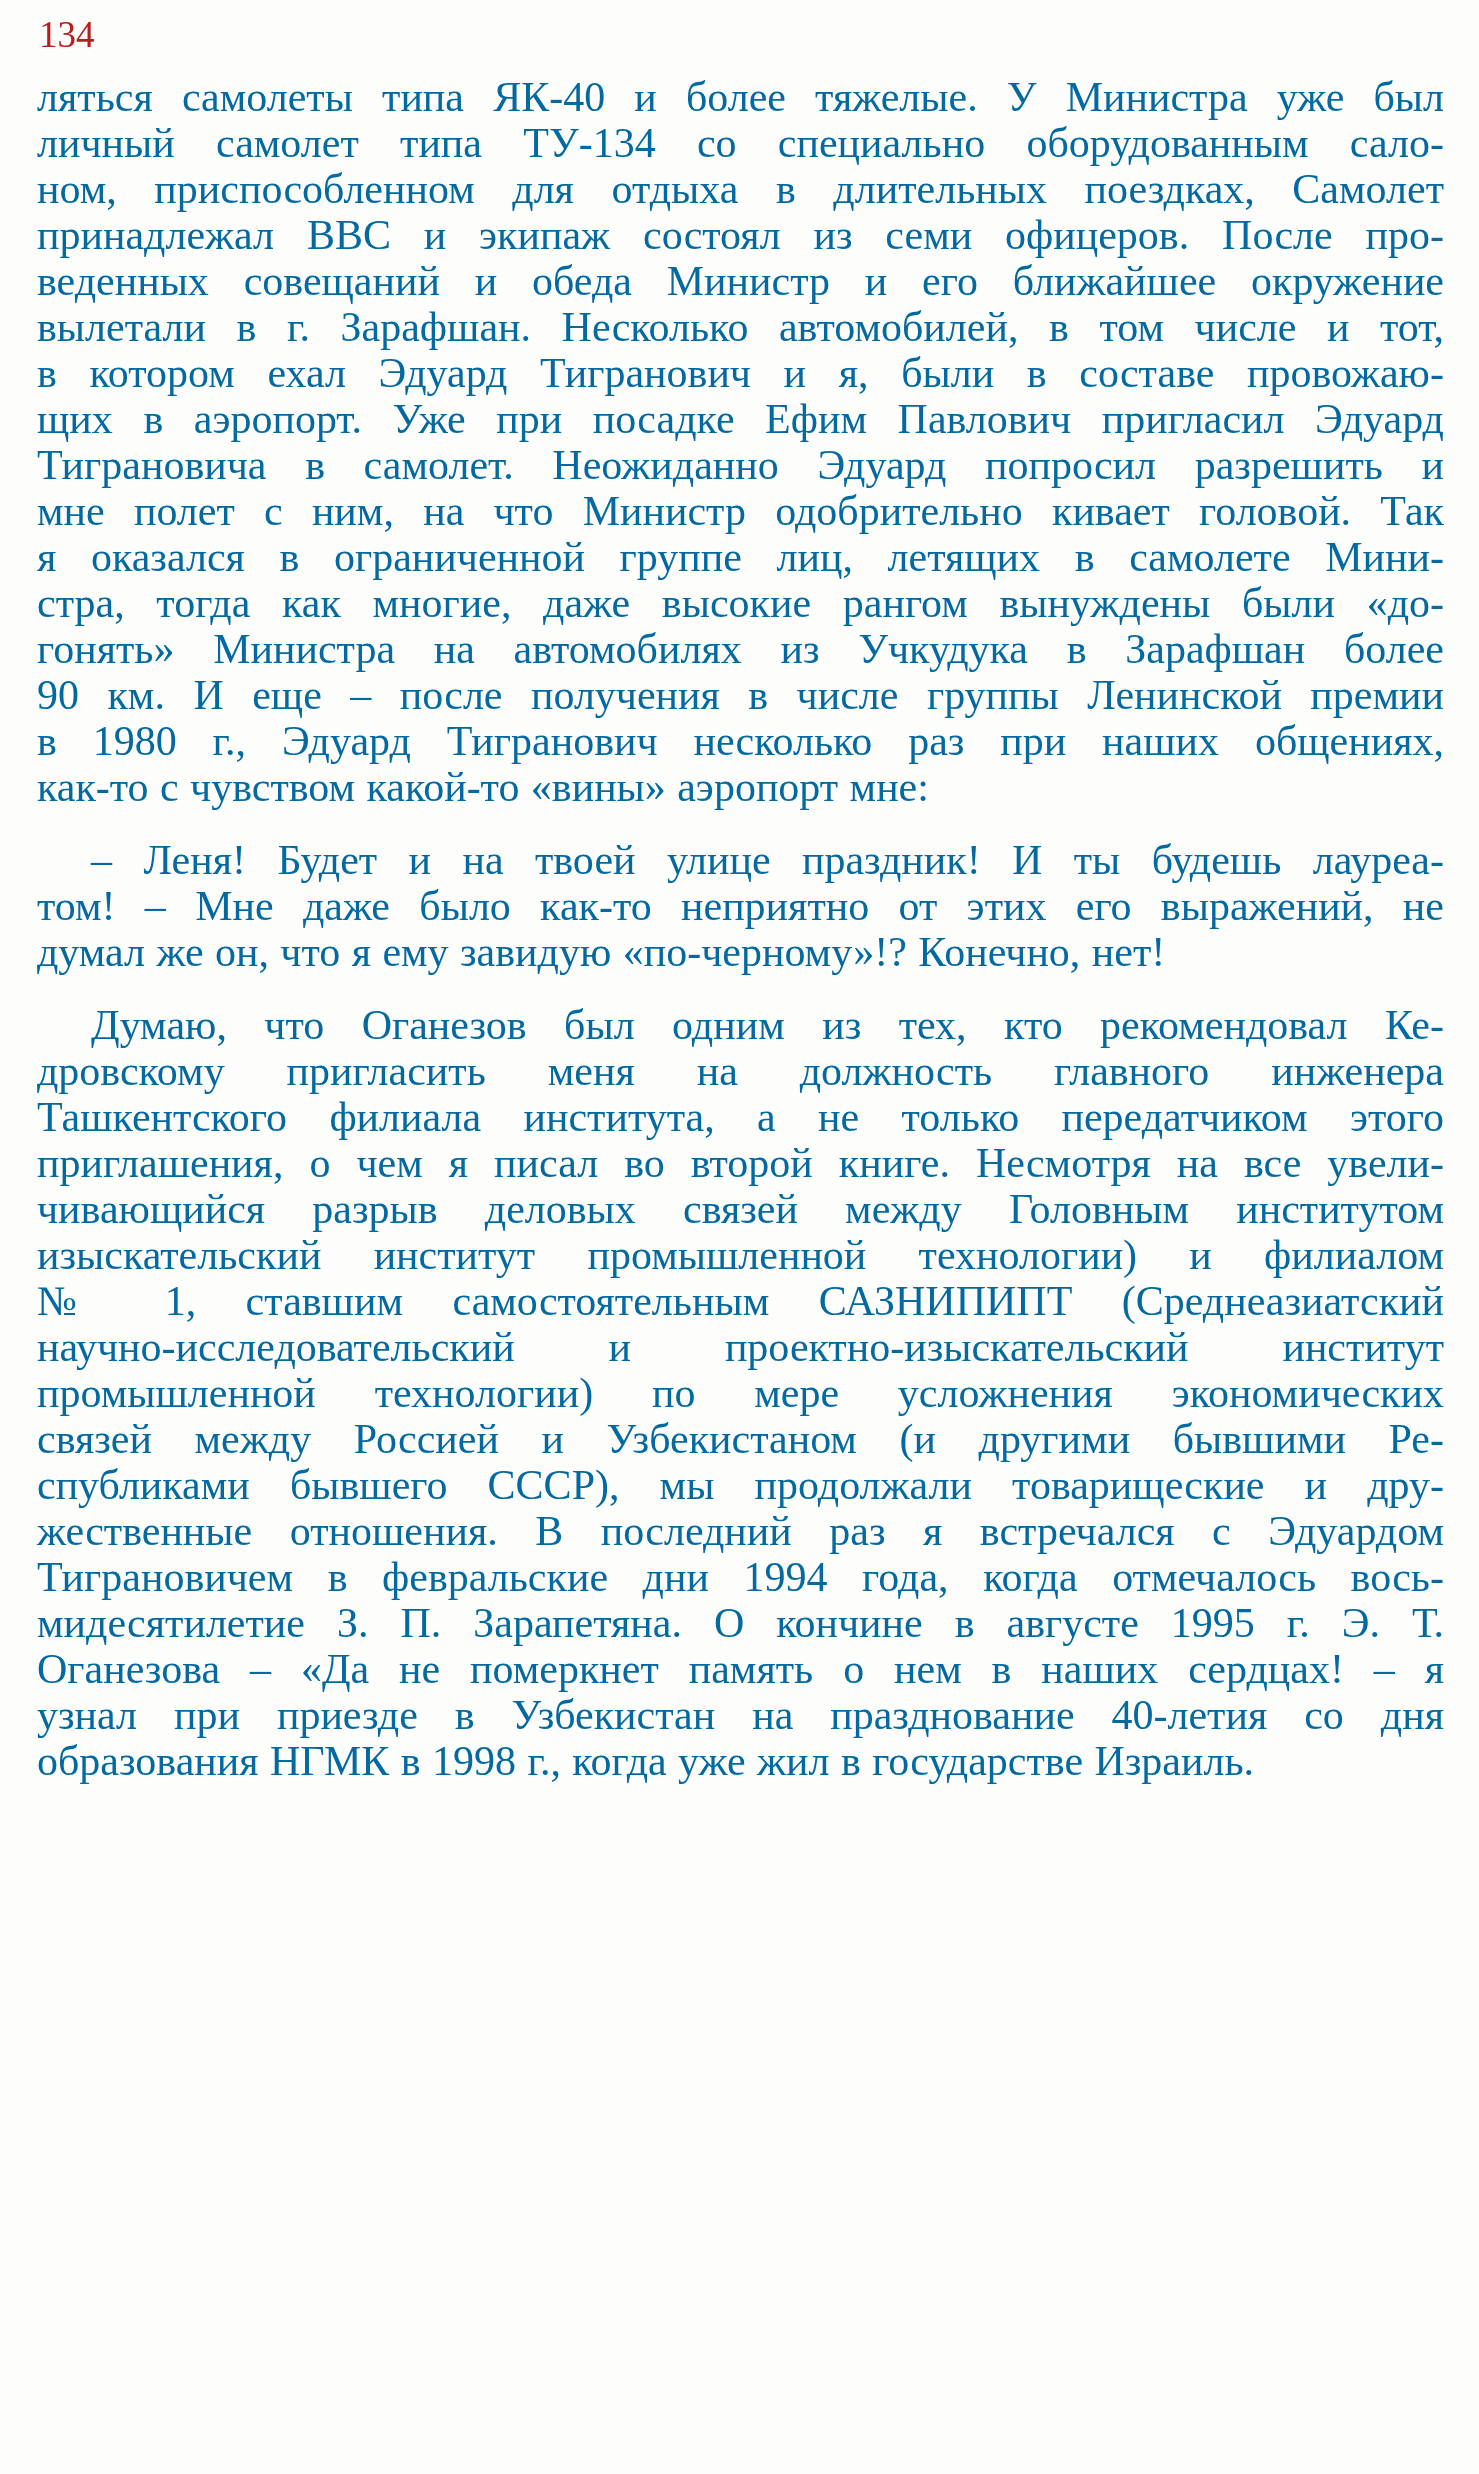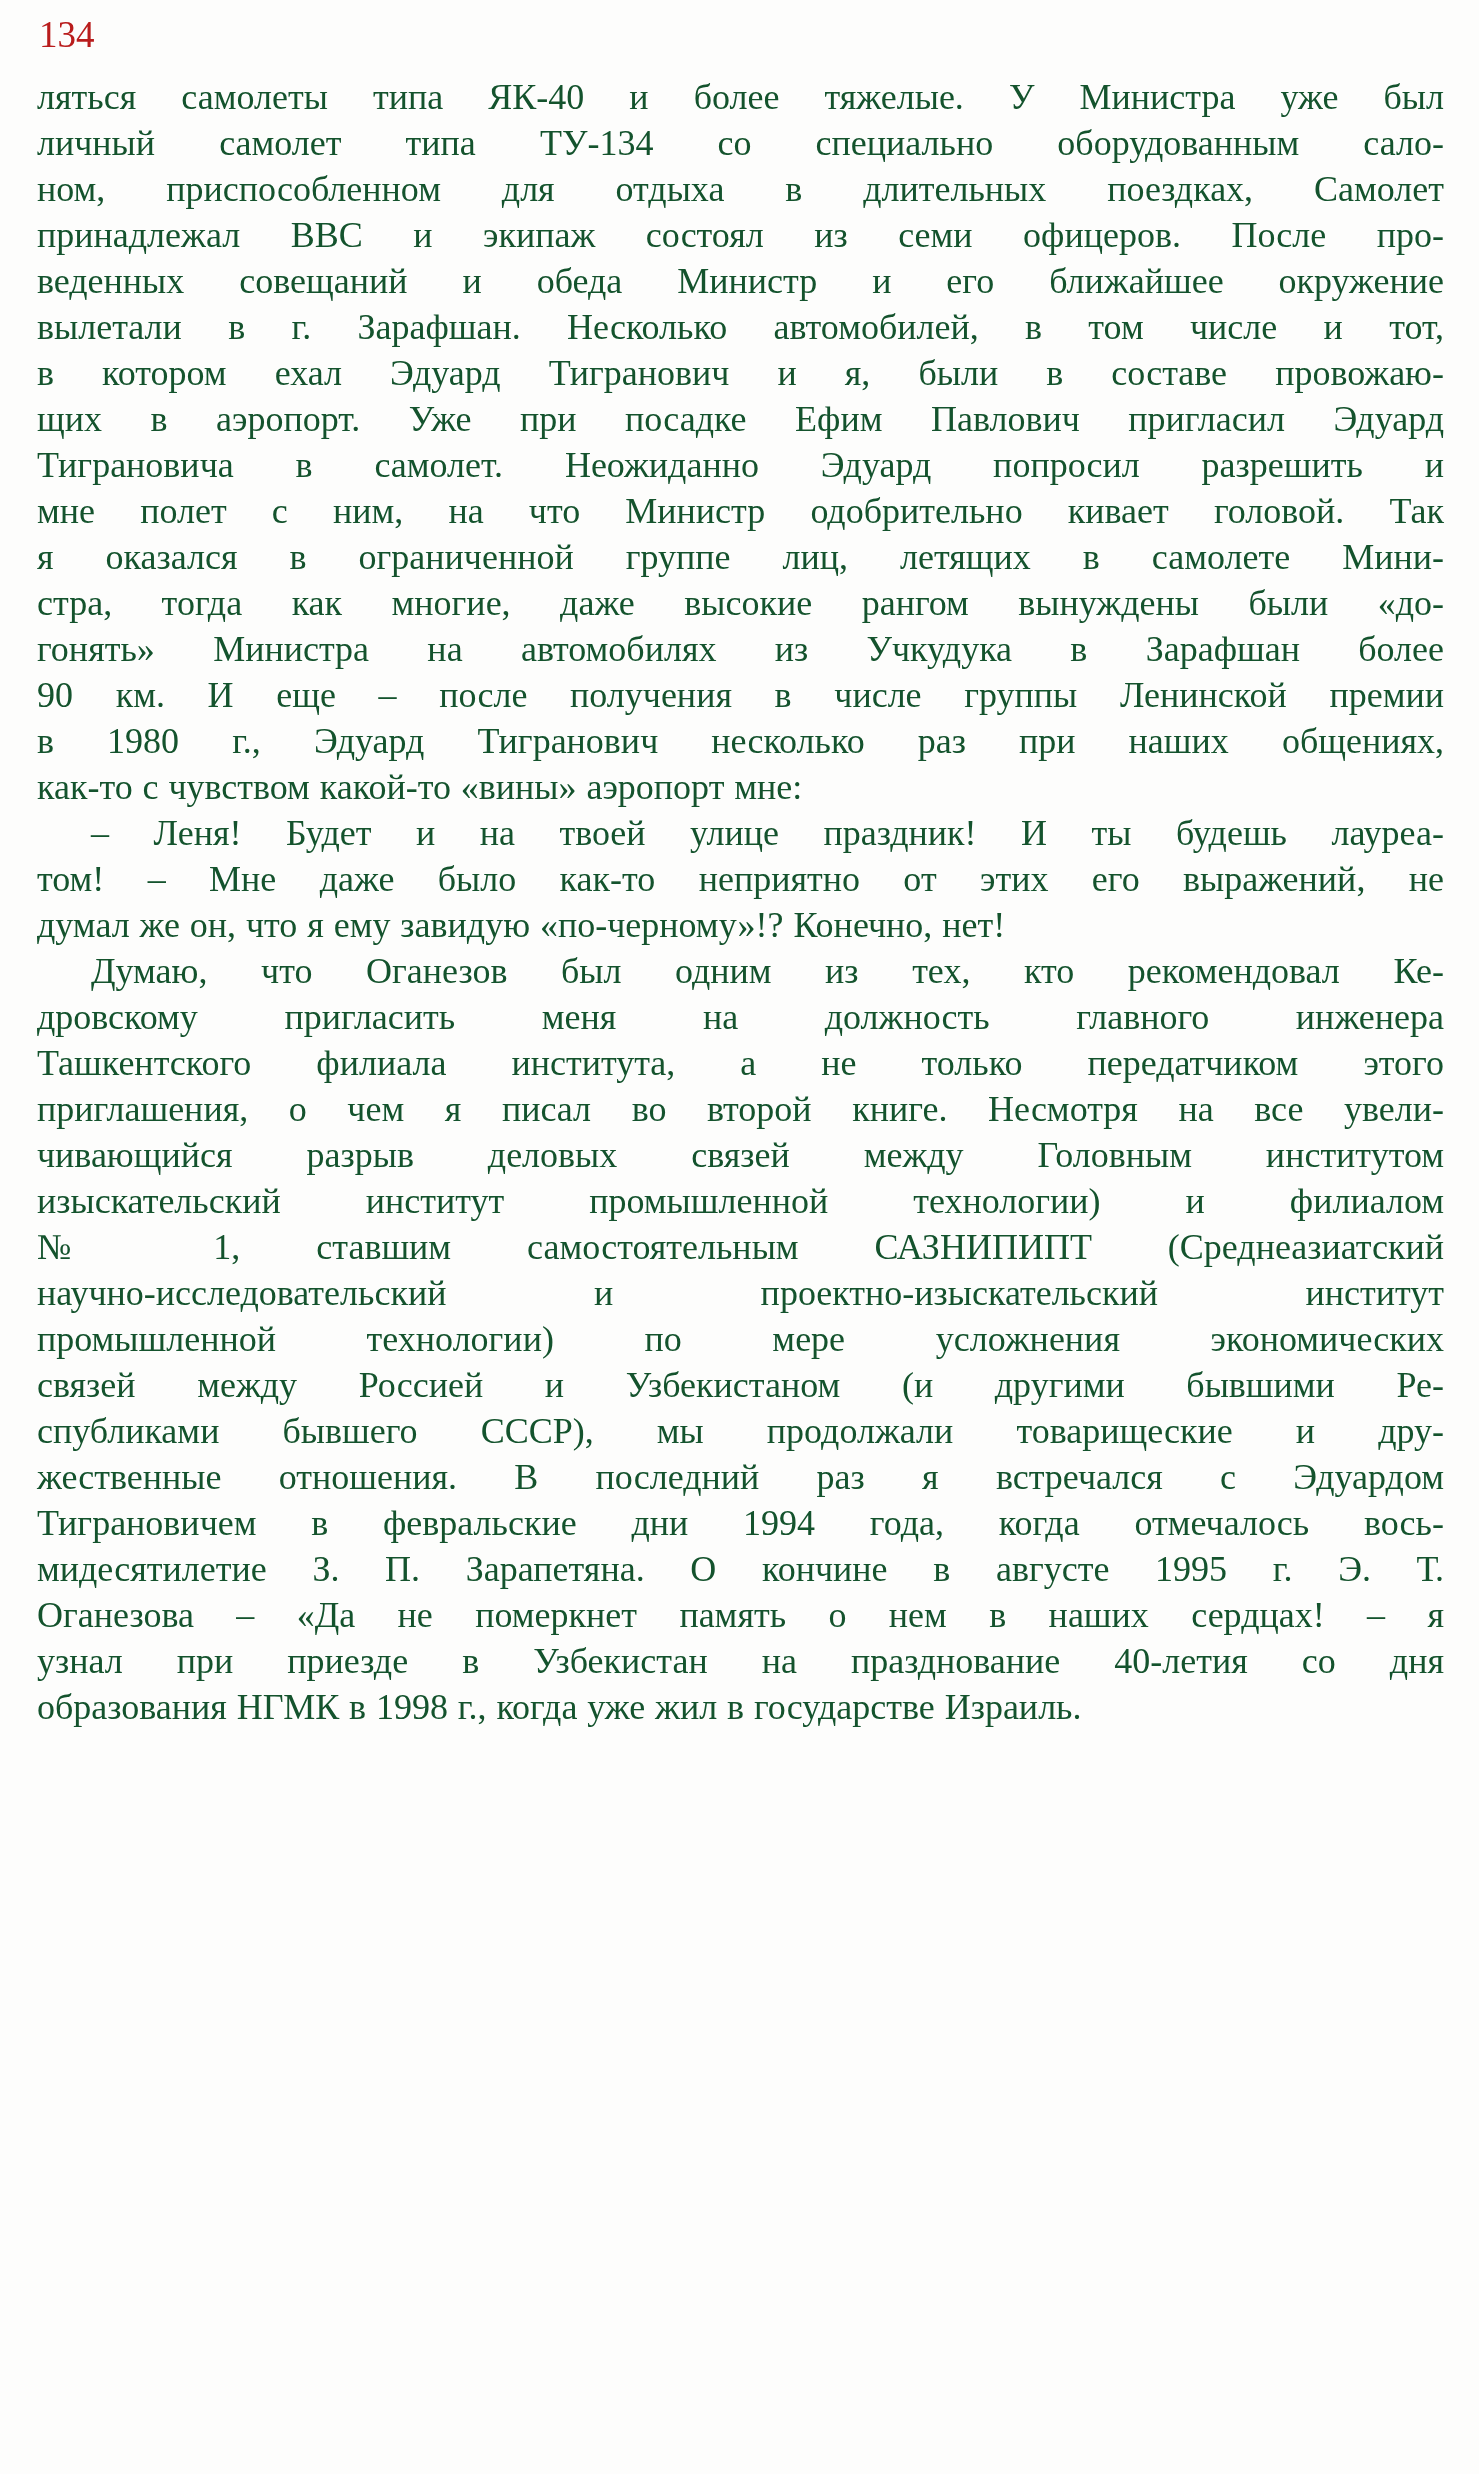--- a/index.html
+++ b/index.html
@@ -24,35 +24,36 @@
     left: 39px;
     font-size: 37px;
     line-height: 1.1;
     color: #b91c1c;
   }
   .text-block {
     position: absolute;
     top: 74px;
     left: 37px;
     width: 1407px;
-    font-size: 36px;
+    font-size: 42px;
     line-height: 46px;
-    color: #14532d;
+    color: #0369a1;
     font-family: Liberation Serif, serif;
   }
   .line {
     text-align: justify;
     text-align-last: justify;
     -moz-text-align-last: justify;
     width: 100%;
     white-space: normal;
     word-spacing: 0.9px;
   }
   .line.indent {
     text-indent: 54px;
+    margin-top: 27px;
   }
   .line.paraend {
     text-align-last: left;
     -moz-text-align-last: left;
   }
 </style>
 </head>
 <body>
 
 <div class="page">

